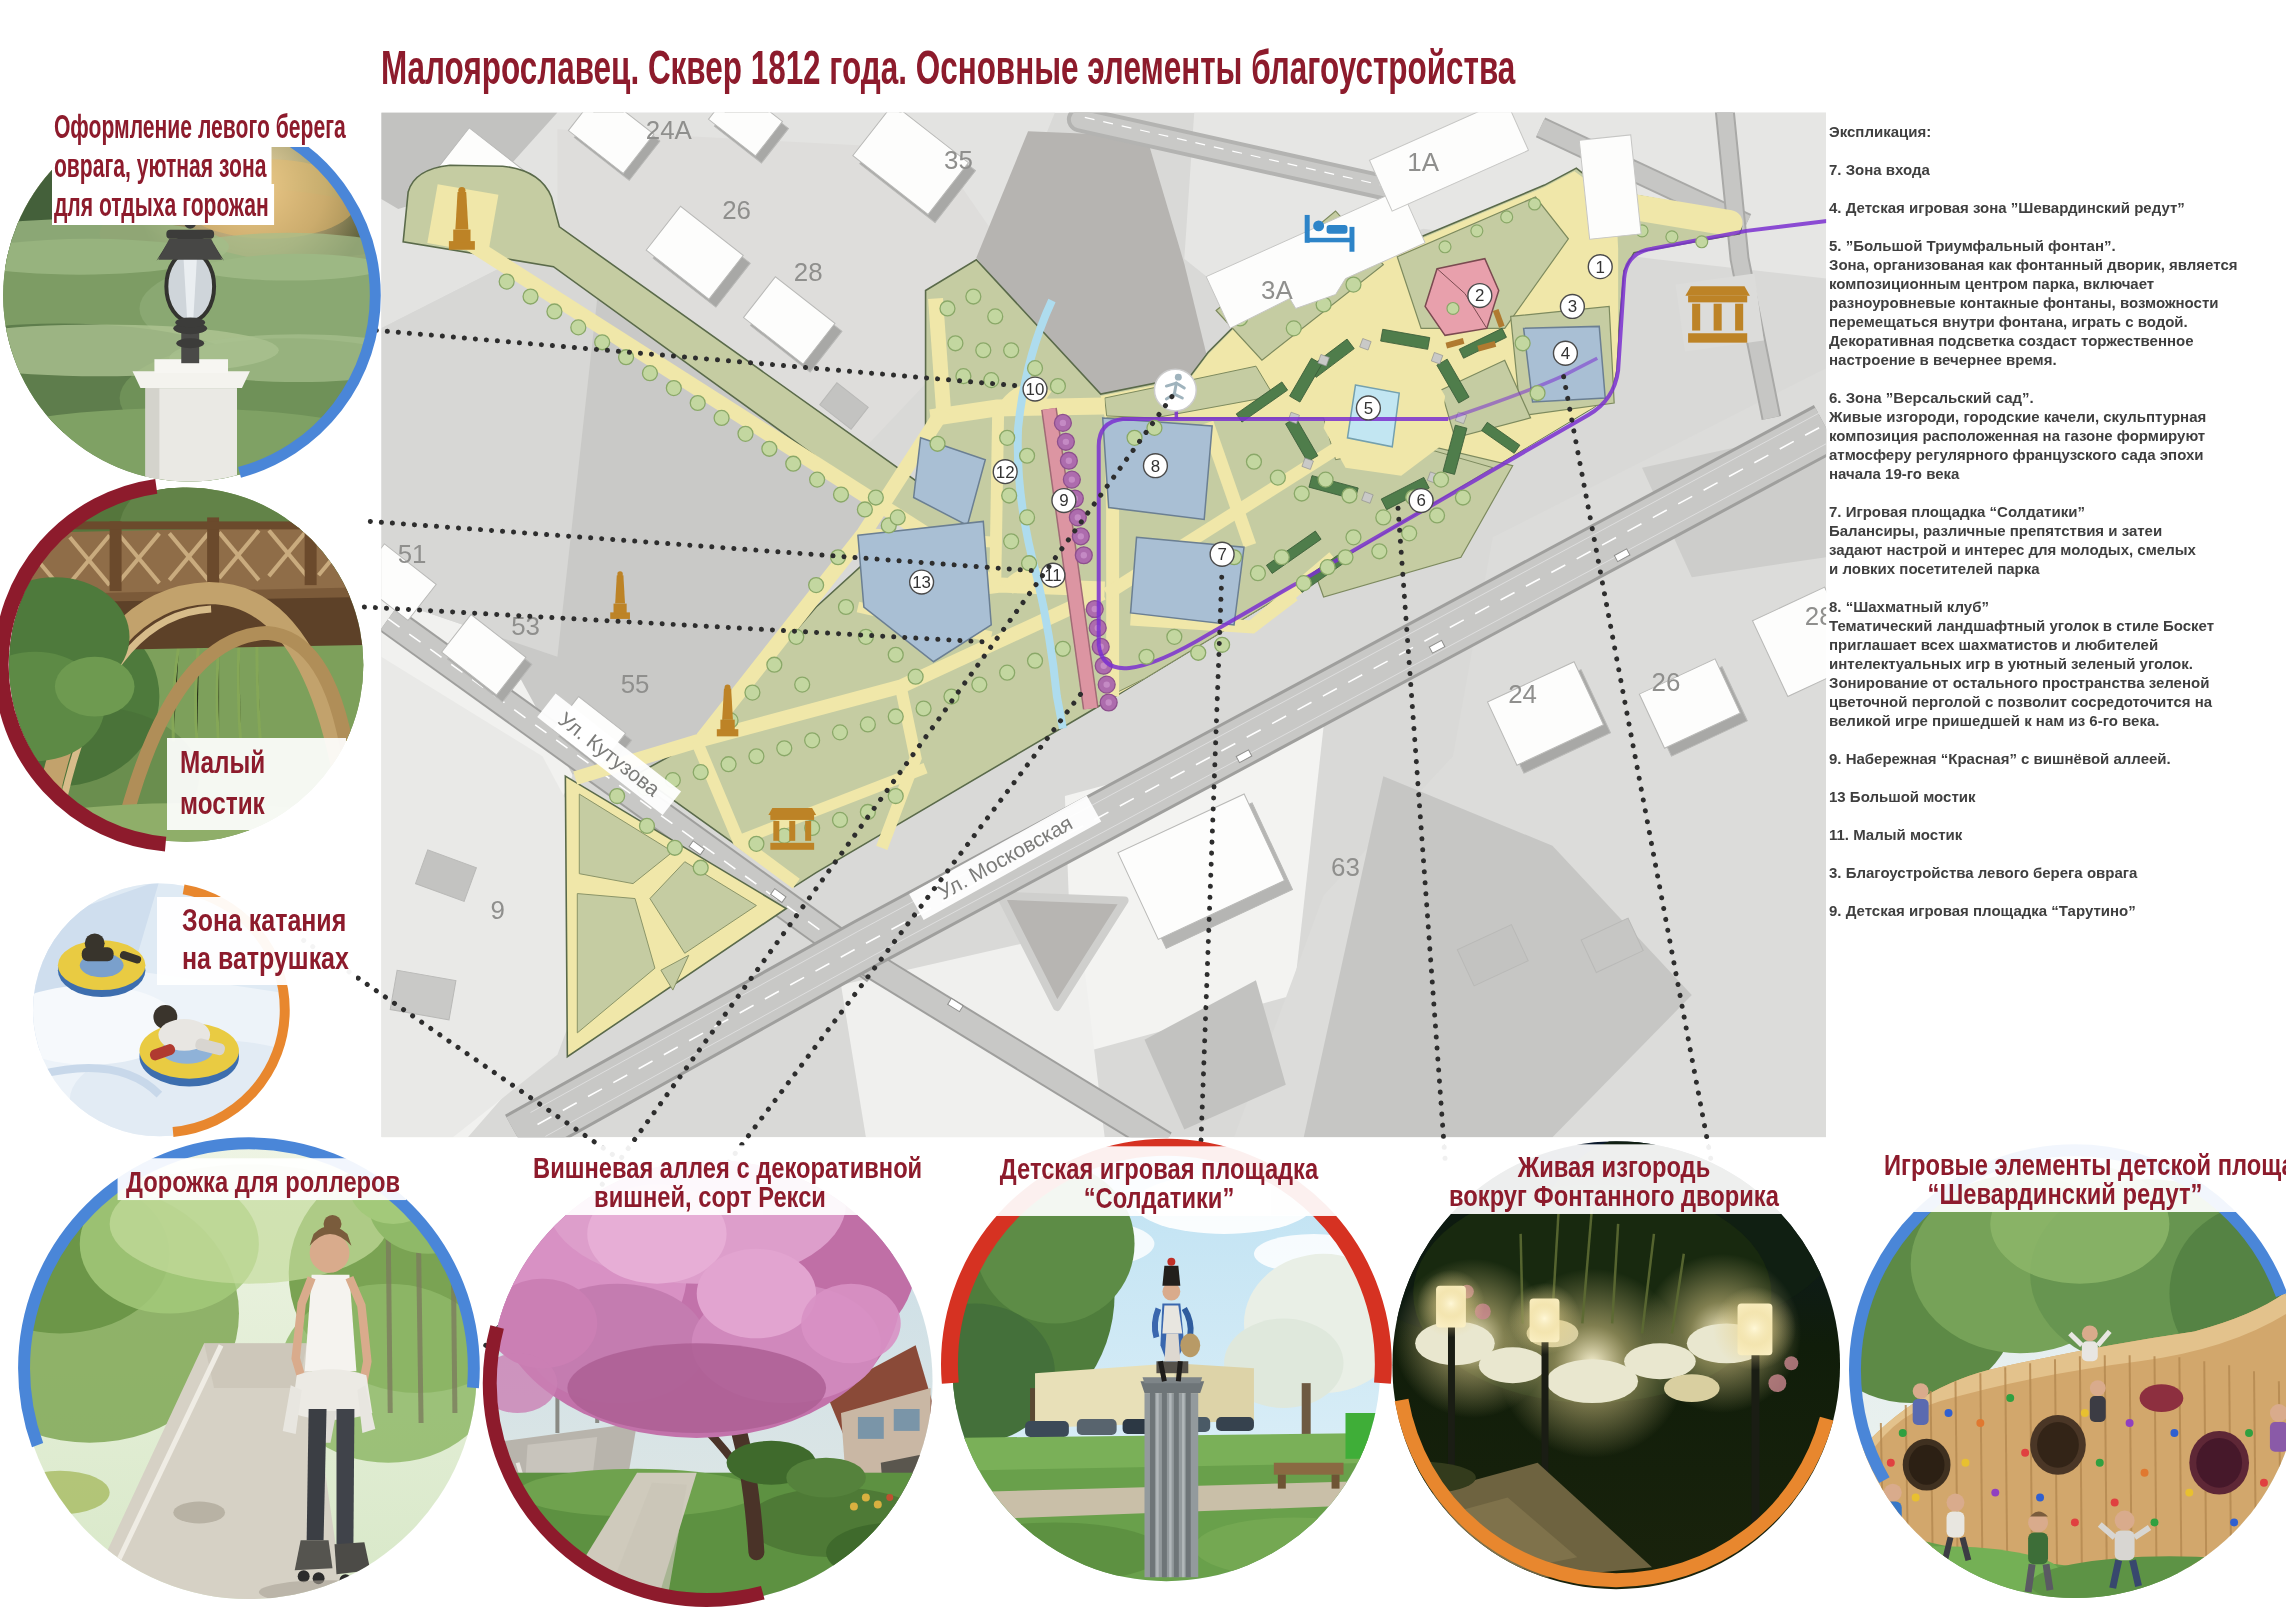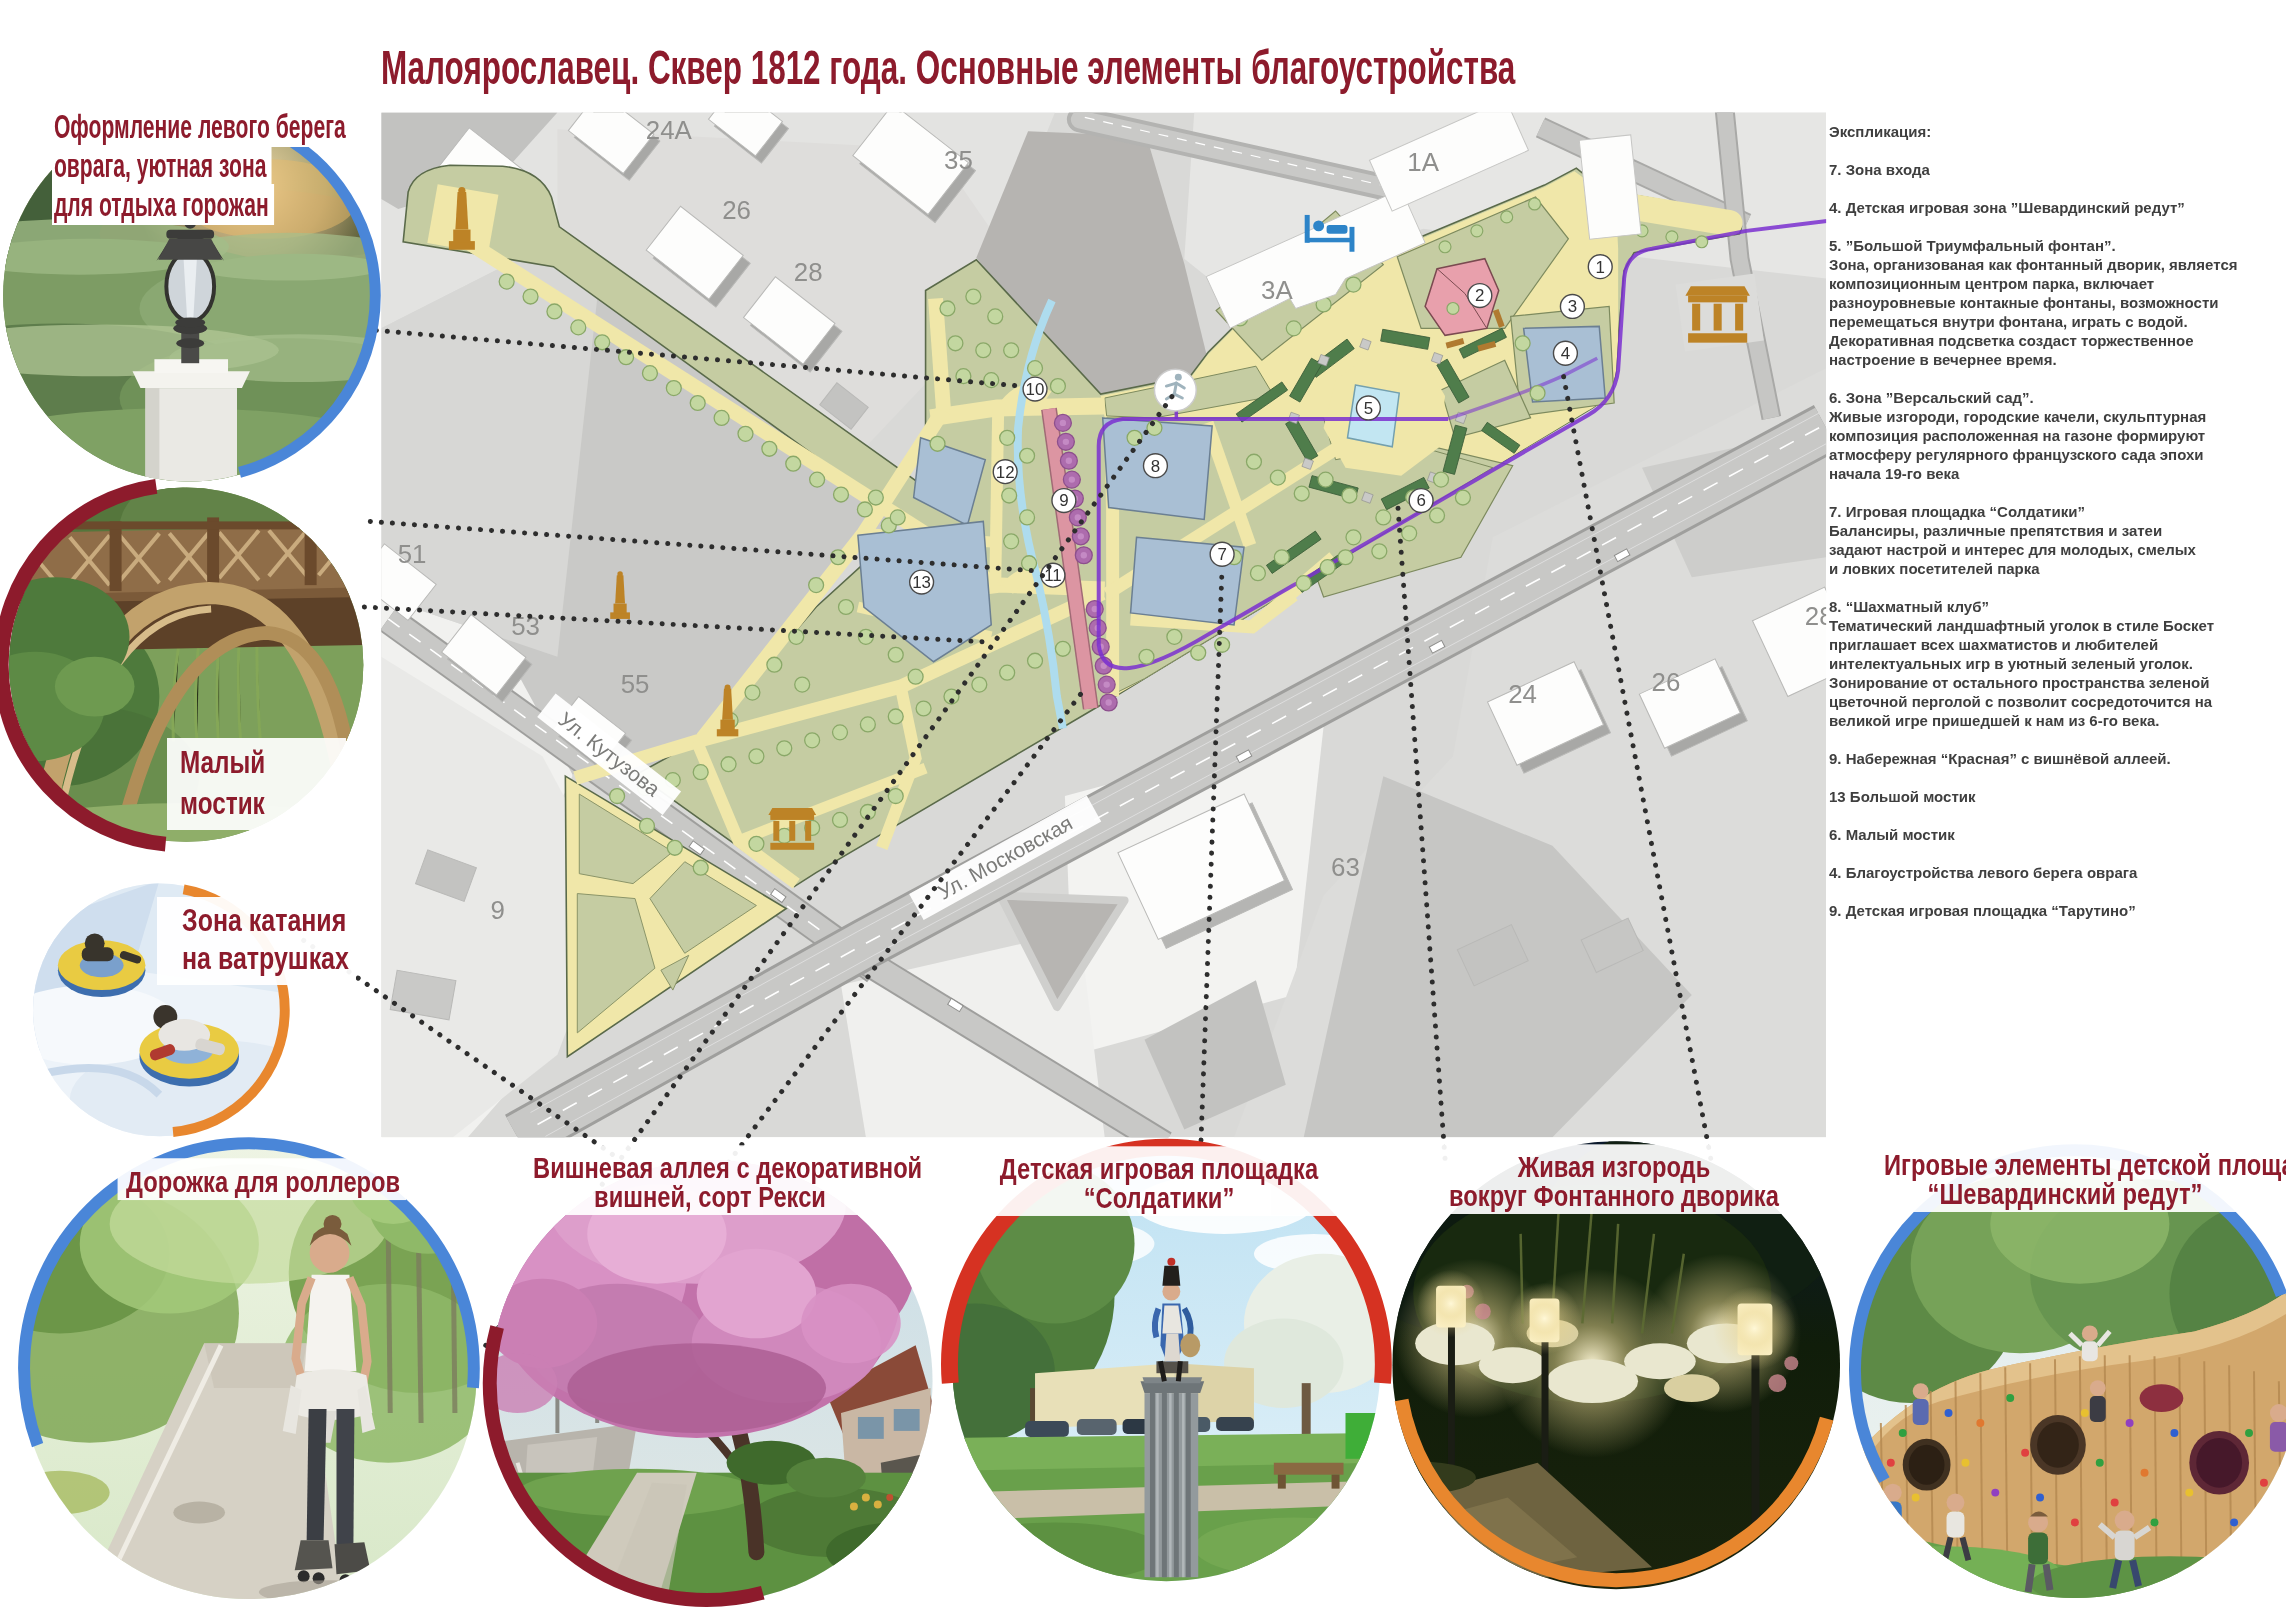--- a/index.html
+++ b/index.html
@@ -1091,18 +1091,18 @@
   <div class="expl">
     <div>Экспликация:</div>
     <div>7. Зона входа</div>
     <div>4. Детская игровая зона ”Шевардинский редут”</div>
     <div>5. ”Большой Триумфальный фонтан”.<br>Зона, организованая как фонтанный дворик, является<br>композиционным центром парка, включает<br>разноуровневые контакные фонтаны, возможности<br>перемещаться внутри фонтана, играть с водой.<br>Декоративная подсветка создаст торжественное<br>настроение в вечернее время.</div>
     <div>6. Зона ”Версальский сад”.<br>Живые изгороди, городские качели, скульптурная<br>композиция расположенная на газоне формируют<br>атмосферу регулярного французского сада эпохи<br>начала 19-го века</div>
     <div>7.  Игровая площадка “Солдатики”<br>Балансиры, различные препятствия и затеи<br>задают настрой и интерес для молодых, смелых<br>и ловких посетителей парка</div>
     <div>8. “Шахматный клуб”<br>Тематический ландшафтный уголок в стиле Боскет<br>приглашает всех шахматистов и любителей<br>интелектуальных игр в уютный зеленый уголок.<br>Зонирование от остального пространства зеленой<br>цветочной перголой с позволит сосредоточится на<br>великой игре пришедшей к нам из 6-го века.</div>
     <div>9. Набережная “Красная” с вишнёвой аллеей.</div>
     <div>13 Большой мостик</div>
-    <div>6. Малый мостик</div>
-    <div>4. Благоустройства левого берега оврага</div>
+    <div>11. Малый мостик</div>
+    <div>3. Благоустройства левого берега оврага</div>
     <div>9. Детская игровая площадка “Тарутино”</div>
   </div>
 </div>
 
 
 </body></html>

